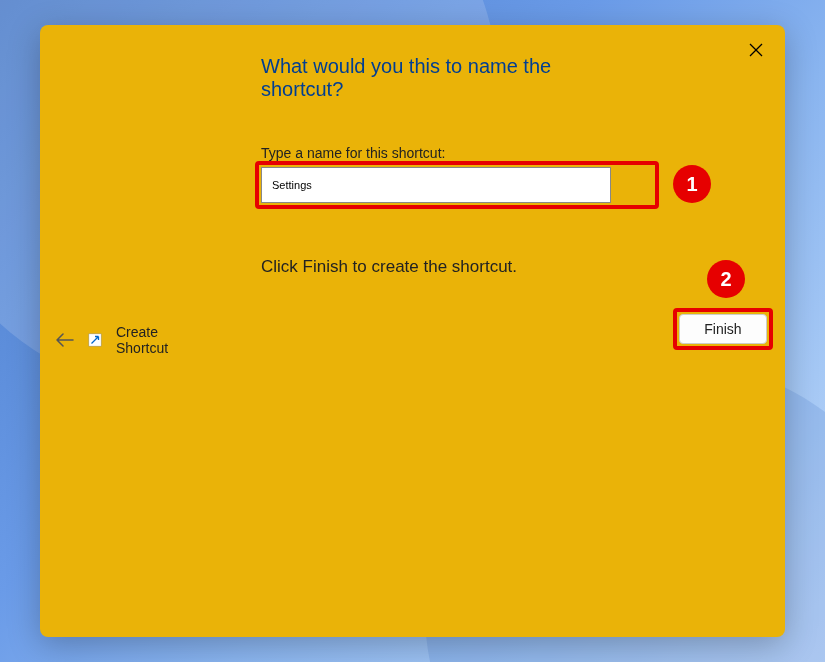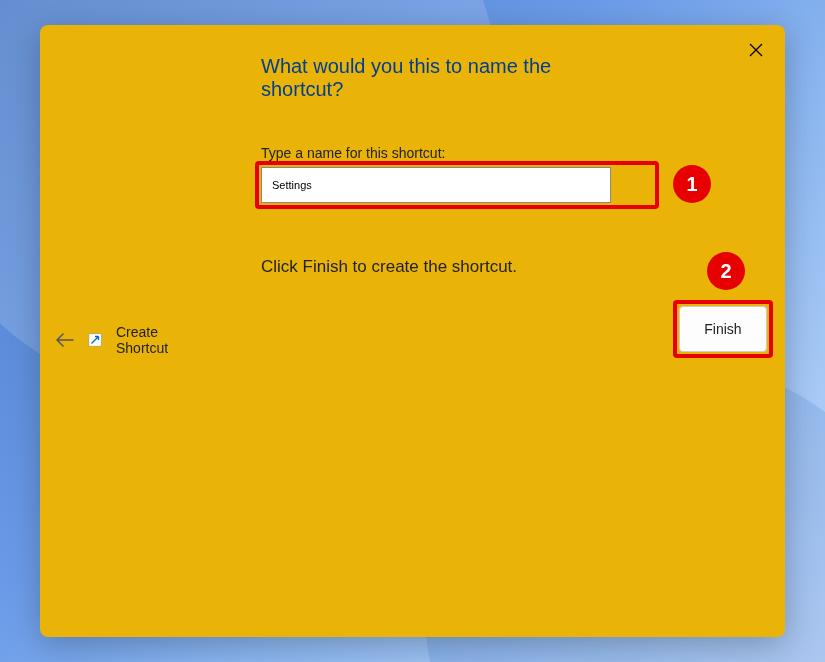--- a/index.html
+++ b/index.html
@@ -154,21 +154,21 @@
     .footer {
       display: flex;
       justify-content: flex-end;
       align-items: center;
       gap: 14px;
       padding: 14px 18px 18px 18px;
       position: relative;
     }
     .btn {
       min-width: 88px;
-      height: 46px;
+      height: 30px;
       padding: 0 16px;
       font-size: 14px;
       font-family: inherit;
       background: #fdfdfd;
       border: 1px solid #ccc;
       border-radius: 4px;
       cursor: pointer;
       color: #222;
     }
     .finish-wrapper {

